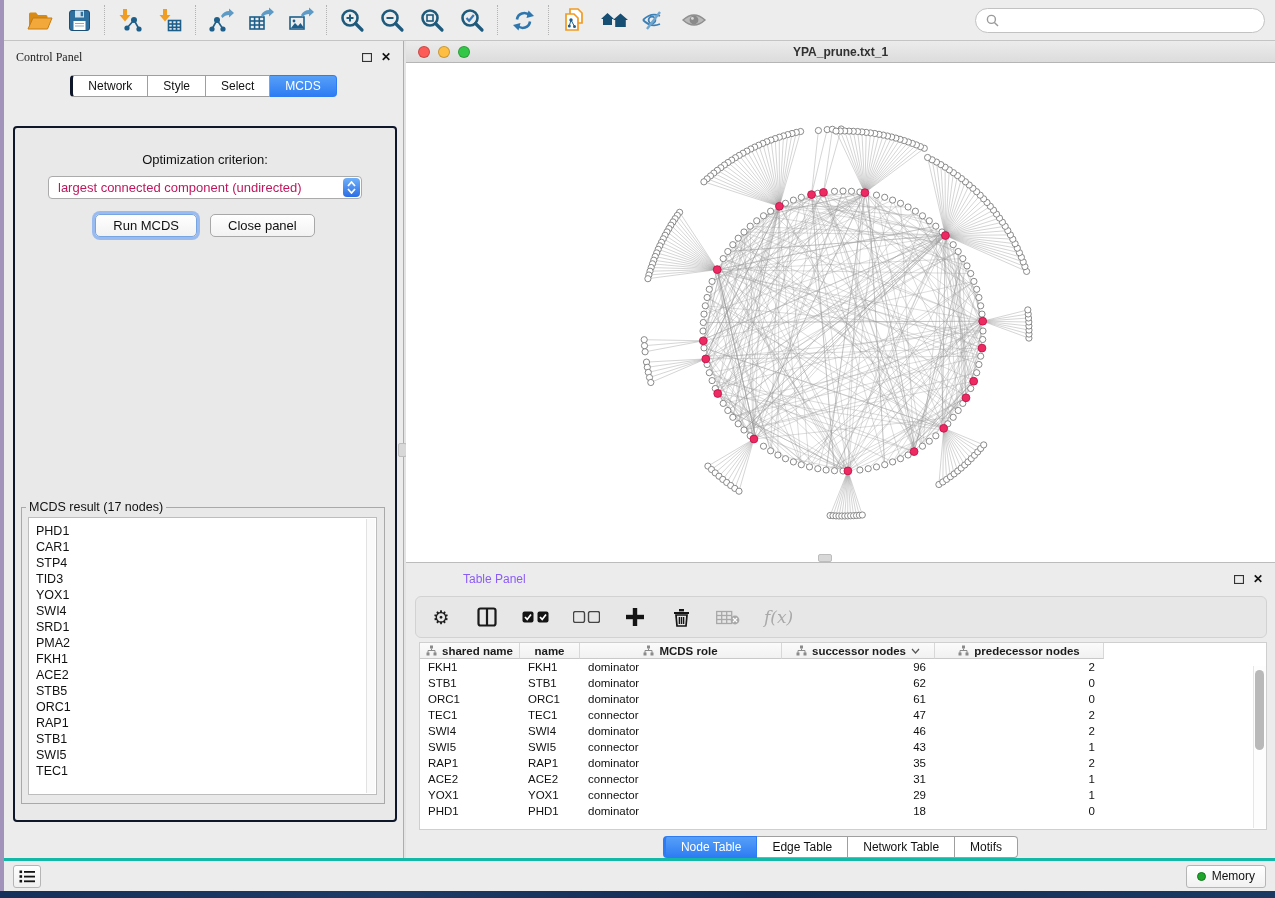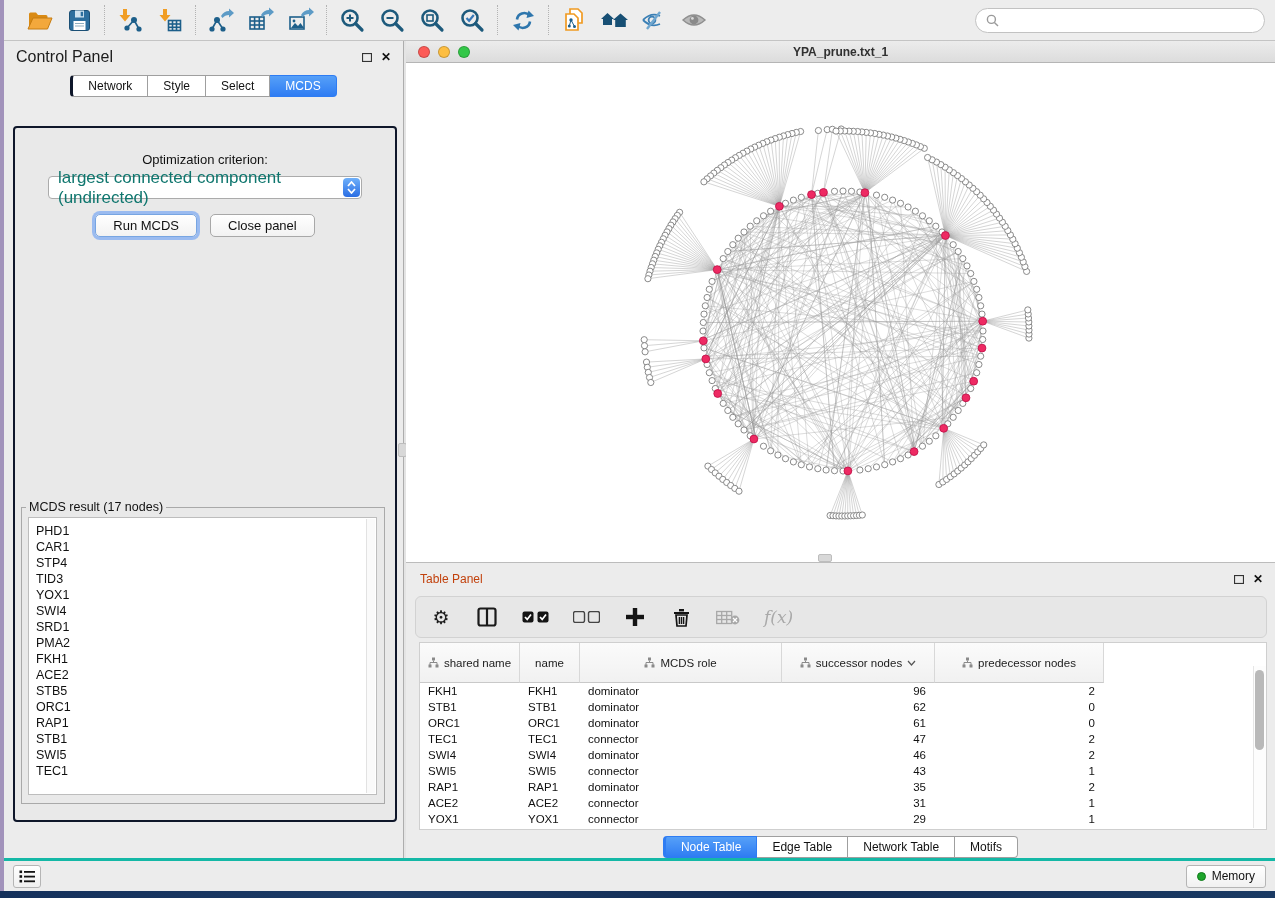--- a/index.html
+++ b/index.html
@@ -20,34 +20,34 @@
 
   
   .main { flex:1 1 auto; display:flex; min-height:0; }
   .control-panel { width:399px; flex:0 0 auto; background:#ececec; position:relative; }
   .v-divider { width:3px; flex:0 0 auto; background:#e4e4e4; border-left:1px solid #adadad; position:relative; }
   .v-grip { position:absolute; left:-6px; top:402px; width:9px; height:14px; background:#d8d8d8; border:1px solid #bdbdbd; border-radius:2px; }
   .right-area { flex:1 1 auto; display:flex; flex-direction:column; min-width:0; }
 
   
   .cp-header { height:26px; display:flex; align-items:center; padding:6px 12px 0 12px; }
-  .cp-title { font-size:16px; color:#1c1c1c; }
+  .cp-title { font-size:12px; color:#1c1c1c;font-family:Liberation Serif, serif; }
   .win-btns { margin-left:auto; display:flex; align-items:center; gap:9px; }
   .float-btn svg { display:block; }
   .close-btn { font-size:12px; font-weight:bold; color:#111; line-height:10px; cursor:pointer; }
   .cp-tabs { display:flex; justify-content:center; margin-top:8px; position:relative; z-index:2; }
   .seg { display:flex; }
   .seg-btn { height:22px; background:#fff; border:1px solid #9f9f9f; border-left:none; padding:0 15px; font-size:12px; color:#111; display:flex; align-items:center; cursor:pointer; font-family:"Liberation Sans",sans-serif; }
   .seg-btn:first-child { border-left:3px solid #0f172a; border-radius:4px 0 0 4px; }
   .seg-btn:last-child { border-radius:0 4px 4px 0; }
   .seg-btn.selected { background:linear-gradient(#56a0f8,#2e7cf3); border-color:#2e7cf3; color:#fff; }
   .cp-body { position:absolute; left:9px; right:6px; top:85px; bottom:36px; background:#e9e9e9; border:2px solid #0f172a; border-radius:4px; }
   .opt-label { text-align:center; margin-top:24px; font-size:13px; color:#111; }
   .dropdown { margin:9px auto 0 auto; width:314px; height:23px; background:#fff; border:1px solid #ababab; border-radius:4px; display:flex; align-items:center; padding-left:9px; cursor:pointer; }
-  .dropdown-text { font-size:17px; color:#0f766e; flex:1; }
+  .dropdown-text { font-size:13px; color:#be185d; flex:1; }
   .dropdown-stepper { width:17px; height:19px; margin-right:1px; border-radius:4px; background:linear-gradient(#6fb0fa,#2a6ee4); display:flex; flex-direction:column; align-items:center; justify-content:center; gap:1px; }
   .btn-row { display:flex; justify-content:center; gap:13px; margin-top:15px; }
   .push-btn { height:23px; background:linear-gradient(#ffffff,#f2f2f2); border:1px solid #a8a8a8; border-radius:5px; padding:0 17px; font-size:13px; color:#111; cursor:pointer; font-family:"Liberation Sans",sans-serif; }
   .push-btn.focused { box-shadow:0 0 0 3px rgba(90,150,246,.55); border-color:#77a5e2; }
   .mcds-fieldset { position:absolute; left:6px; right:10px; top:372px; bottom:16px; border:1px solid #a9a9a9; background:transparent; }
   .mcds-fieldset legend { font-size:12.5px; color:#111; margin-left:4px; padding:0 3px; }
   .mcds-list { position:absolute; left:6px; right:7px; top:3px; bottom:8px; background:#fff; border:1px solid #bdbdbd; overflow:hidden; padding:5px 0 0 7px; }
   .mcds-item { font-size:12.5px; color:#111; line-height:16px; }
   .mcds-scroll { position:absolute; top:1px; bottom:1px; right:1px; width:9px; background:#fafafa; border-left:1px solid #e2e2e2; }
 
@@ -58,28 +58,28 @@
   .tl { width:12px; height:12px; border-radius:50%; border:0.5px solid rgba(0,0,0,.2); }
   .tl.red{ background:#fc5b57; } .tl.yellow{ background:#fdbe41; } .tl.green{ background:#33c748; }
   .net-title { margin:0 auto; font-size:12px; font-weight:bold; color:#303030; }
   .net-canvas { flex:1 1 auto; background:#fff; position:relative; }
   .net-canvas svg { display:block; }
   .h-grip { position:absolute; left:412px; bottom:0px; width:14px; height:8px; background:#d8d8d8; border:1px solid #bdbdbd; border-radius:2px; }
 
   
   .table-panel { flex:1 1 auto; background:#ececec; display:flex; flex-direction:column; min-height:0; position:relative; }
   .tp-header { height:26px; display:flex; align-items:center; padding:6px 12px 0 14px; flex:0 0 auto; }
-  .tp-title { font-size:12px; color:#c2410c; }
+  .tp-title { font-size:12px; color:#8b5cf6;margin-left:43px; }
   .tp-toolbar { margin:7px 8px 0 9px; height:42px; flex:0 0 auto; background:#e7e7e7; border:1px solid #d2d2d2; border-radius:6px; display:flex; align-items:center; padding:0 14px; gap:24px; }
   .tpi { display:flex; align-items:center; justify-content:center; cursor:pointer; min-width:22px; height:26px; }
   .tpi.disabled { cursor:default; }
   .gear-glyph { font-size:19px; color:#1d1d1d; line-height:19px; }
   .fx-glyph { font-family:"DejaVu Serif",serif; font-style:italic; font-size:17px; color:#a9a9a9; }
   .tp-table { margin:4px 8px 0 13px; flex:0 0 auto; height:188px; background:#fff; border:1px solid #cfcfcf; position:relative; overflow:hidden; }
-  .thead { display:flex; height:40px; }
+  .thead { display:flex; height:16px;font-weight:bold; }
   .th { display:flex; align-items:center; justify-content:center; gap:5px; background:linear-gradient(#fbfbfb,#f1f1f1); border-right:1px solid #d8d8d8; border-bottom:1px solid #c9c9c9; font-size:11.5px; color:#1b1b1b; flex:0 0 auto; }
   .trow { display:flex; height:16px; align-items:center; }
   .td { font-size:11.5px; color:#111; flex:0 0 auto; overflow:hidden; white-space:nowrap; }
   .td.left { padding-left:8px; text-align:left; }
   .td.right { padding-right:9px; text-align:right; }
   .tbl-scroll { position:absolute; top:23px; bottom:1px; right:0; width:13px; background:#fdfdfd; border-left:1px solid #e6e6e6; }
   .tbl-thumb { position:absolute; top:4px; right:2px; width:9px; height:80px; background:#b9b9b9; border-radius:5px; }
   .tp-tabs { display:flex; justify-content:center; margin-top:6px; flex:0 0 auto; }
 
   

